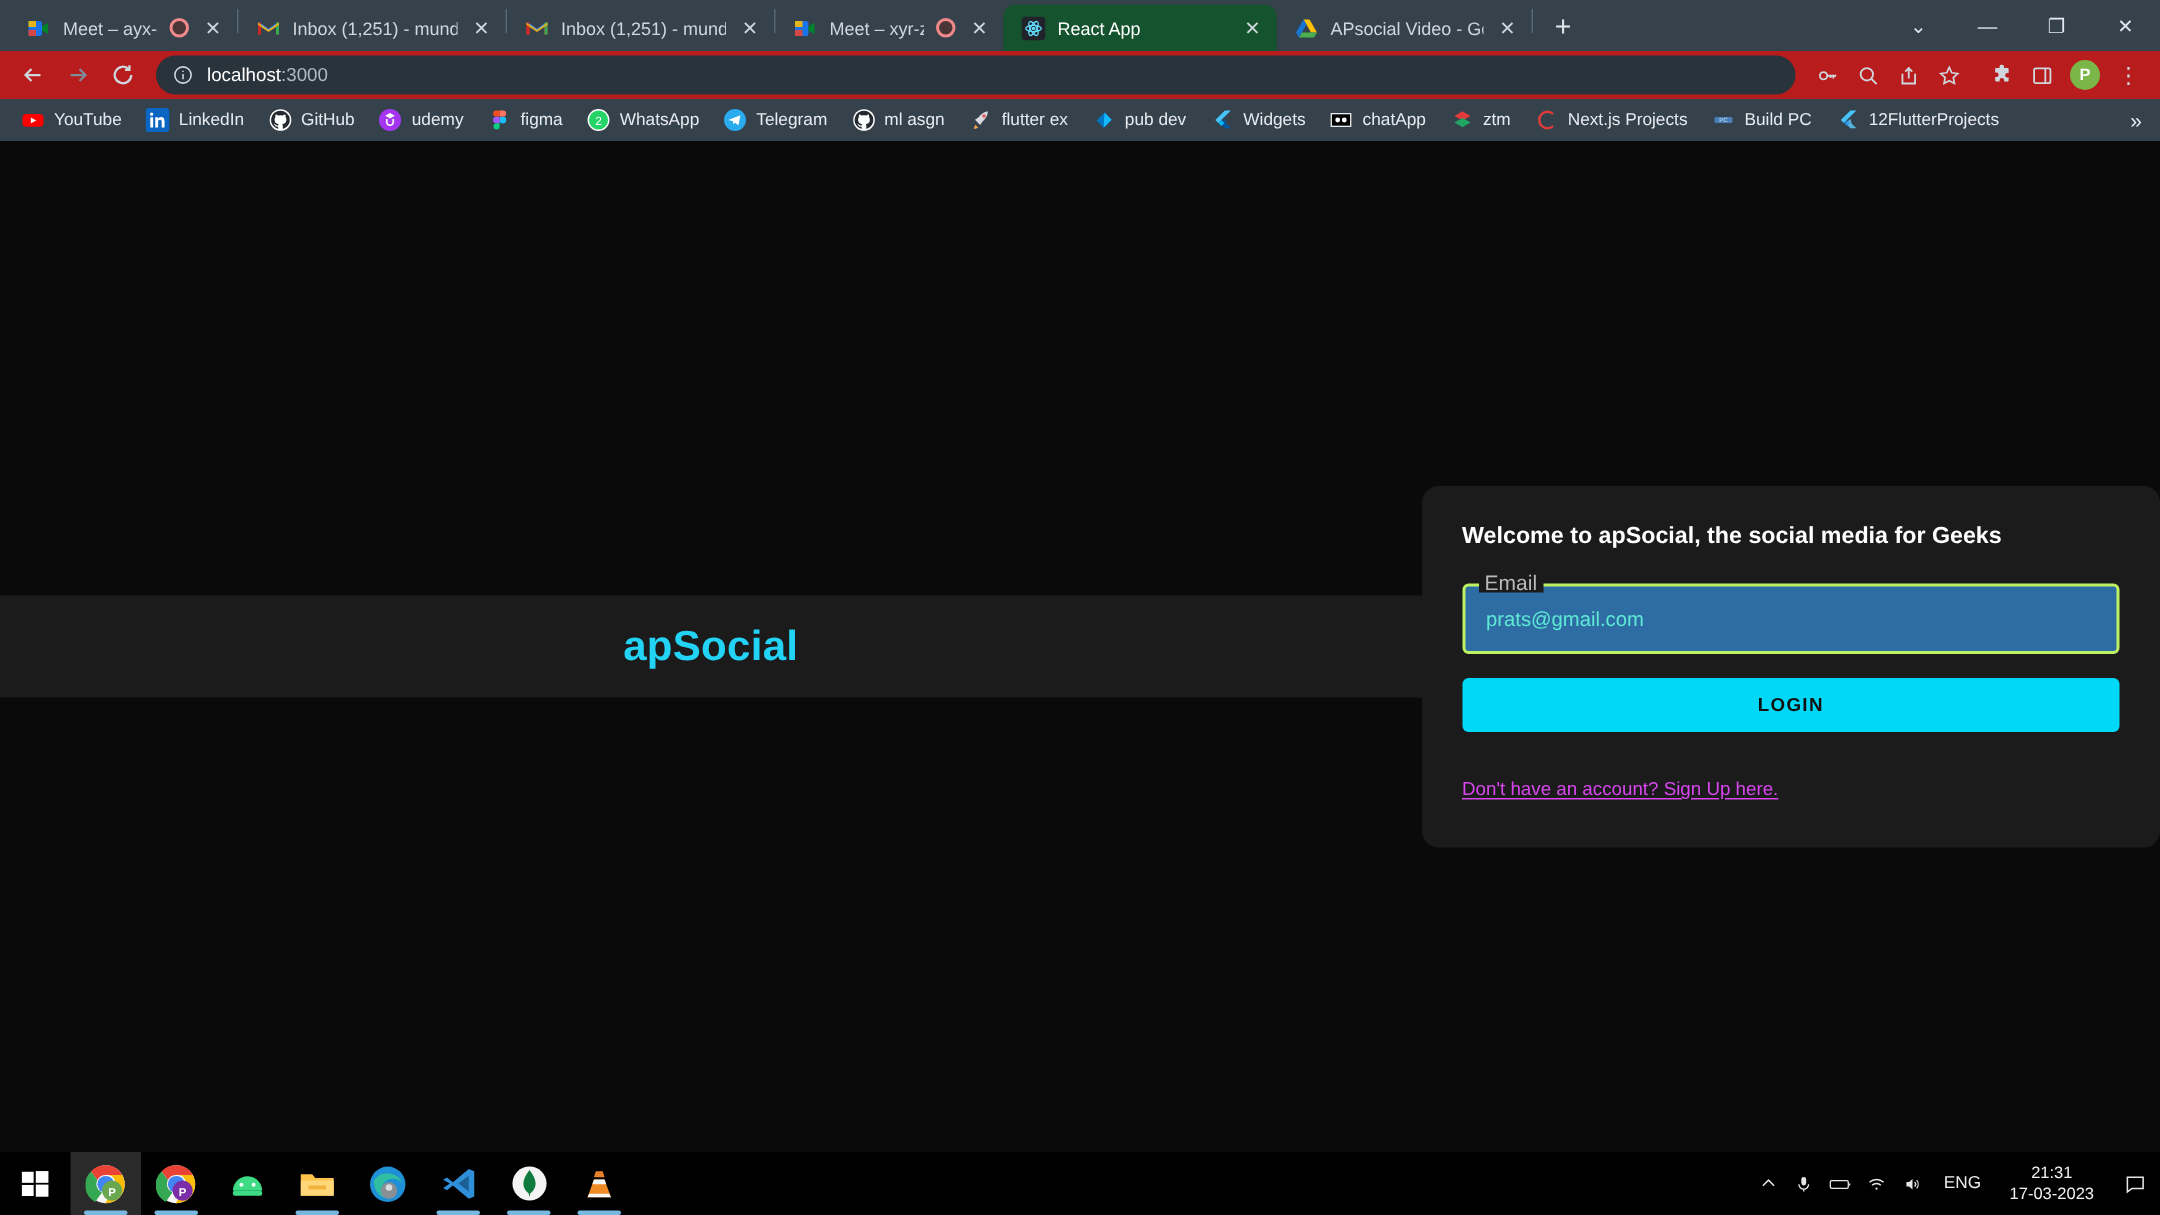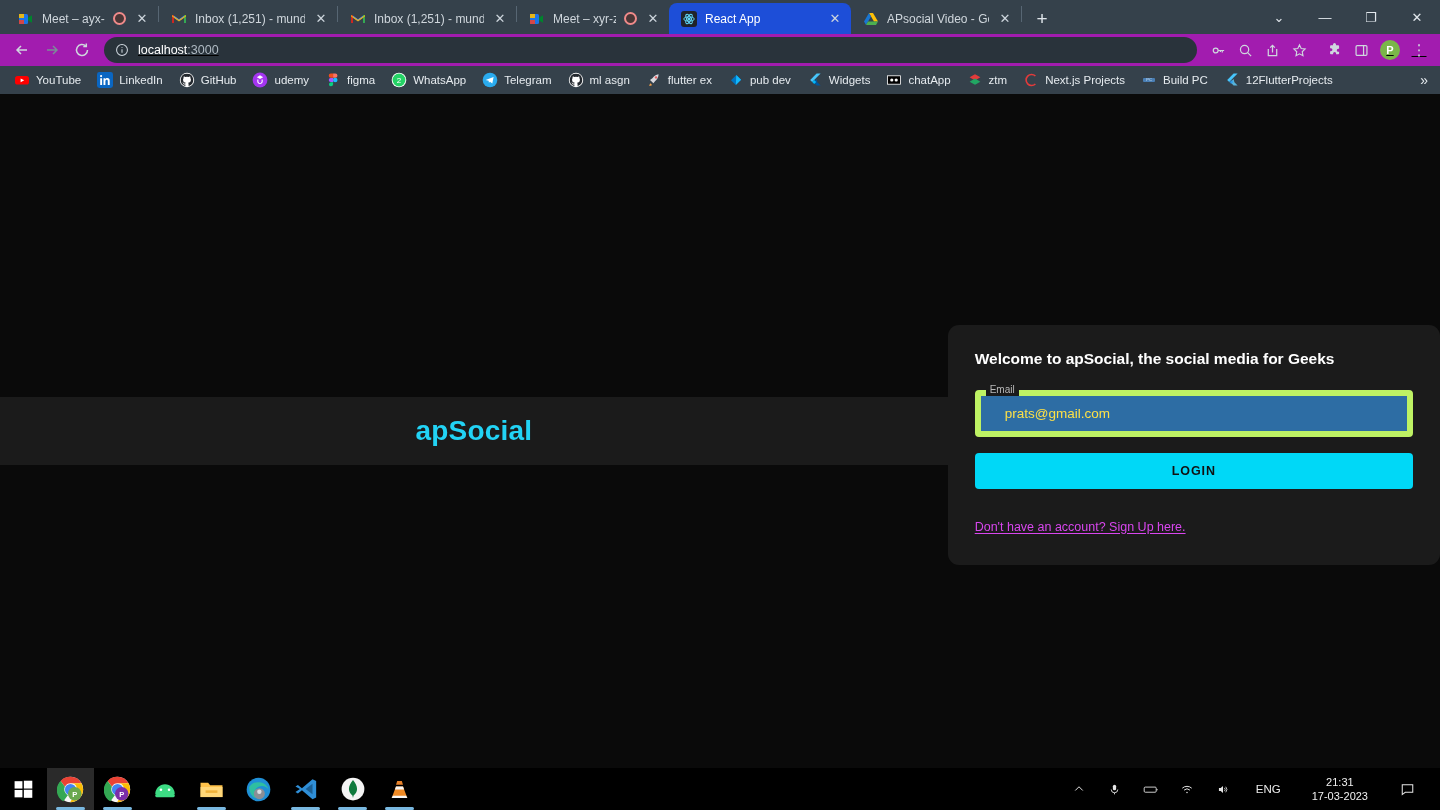--- a/index.html
+++ b/index.html
@@ -27,21 +27,21 @@
     align-items: center;
     gap: 8px;
     padding: 0 8px 0 12px;
     min-width: 0;
     position: relative;
     border-radius: 8px 8px 0 0;
     color: #cfd6dc;
     font-size: 12px;
     white-space: nowrap;
   }
-  .tab.active { background: #1d4ed8; color: #ffffff; }
+  .tab.active { background: #14532d; color: #ffffff; }
   .tab .tab-title {
     overflow: hidden; text-overflow: clip; display: block;
   }
   .tab-sep {
     width: 1px; height: 16px; background: #576673; align-self: center;
     margin-bottom: 7px;
   }
   .favicon { width: 16px; height: 16px; flex: 0 0 16px; position: relative; }
   .tab-close {
     width: 16px; height: 16px; flex: 0 0 16px;
@@ -60,22 +60,22 @@
   .winctl {
     position: absolute; right: 0; top: 0; height: 34px;
     display: flex; align-items: center;
   }
   .winctl > div {
     width: 46px; height: 34px; display: flex; align-items: center; justify-content: center;
     color: #e2e8ed; font-size: 13px;
   }
 
   .toolbar {
-    height: 32px; background: #a21caf;
-    display: flex; align-items: center; gap: 2px; padding: 0 8px; text-decoration: underline;
+    height: 32px; background: #b91c1c;
+    display: flex; align-items: center; gap: 2px; padding: 0 8px;
   }
   .navbtn {
     width: 28px; height: 28px; display: flex; align-items: center; justify-content: center;
     color: #cfd7de; flex: 0 0 28px;
   }
   .navbtn.dim { color: #7c8c98; }
   .omnibox {
     flex: 1; height: 26px; background: #29333b; border-radius: 13px;
     display: flex; align-items: center; gap: 9px; padding: 0 11px;
     margin: 0 6px; color: #e8edf1; font-size: 12.5px; min-width: 0;
@@ -125,28 +125,28 @@
     background: #1b1b1b; border-radius: 11px;
     padding: 25px 27px 30px 27px;
   }
   .card-title {
     color: #ffffff; font-size: 15.5px; font-weight: bold;
     margin-bottom: 22px;
   }
   .field { position: relative; margin-bottom: 16px; }
   .field-box {
     height: 47px; background: #2d6da4;
-    border: 6px solid #bef264; border-radius: 4px;
-    display: flex; align-items: center; padding: 0 24px;
-    color: #fde047; font-size: 13.5px;
+    border: 2px solid #bef264; border-radius: 4px;
+    display: flex; align-items: center; padding: 0 14px;
+    color: #5eead4; font-size: 13.5px;
   }
   .field-label {
     position: absolute; top: -7px; left: 11px;
     background: #1b1b1b; padding: 0 4px;
-    color: #b9b9b9; font-size: 10px;
+    color: #b9b9b9; font-size: 14px;
     line-height: 13px;
   }
   .dots { letter-spacing: 2px; font-size: 13px; }
   .login-btn {
     width: 100%; height: 36px; margin-top: 4px;
     background: #00d8f7; border: none; border-radius: 4px;
     color: #111111; font-size: 12.5px; font-weight: bold;
     letter-spacing: 0.9px;
     font-family: "Liberation Sans", sans-serif;
     display: flex; align-items: center; justify-content: center;
@@ -166,22 +166,22 @@
     width: 47px; height: 42px;
     display: flex; align-items: center; justify-content: center;
     position: relative;
   }
   .tb-item.active { background: #2a2a2a; }
   .tb-item.running::after {
     content: ""; position: absolute; bottom: 0; left: 9px; right: 9px;
     height: 3px; background: #79b8e0; border-radius: 2px;
   }
   .tray {
-    position: absolute; right: 16px; top: 0; height: 42px;
-    display: flex; align-items: center; gap: 12px; color: #e9e9e9;
+    position: absolute; right: 0; top: 0; height: 42px;
+    display: flex; align-items: center; gap: 0; color: #e9e9e9;
   }
   .tray-ico {
     width: 24px; height: 42px; display: flex; align-items: center; justify-content: center;
     color: #e6e6e6;
   }
   .tray-lang {
     font-size: 11.5px; color: #ececec; padding: 0 9px;
   }
   .tray-clock {
     font-size: 11px; color: #f0f0f0; text-align: center; line-height: 14px;

